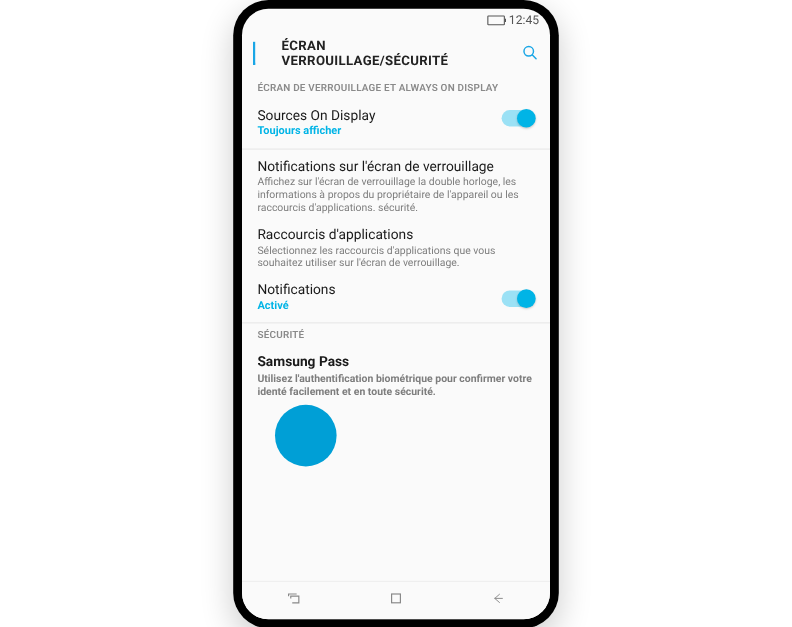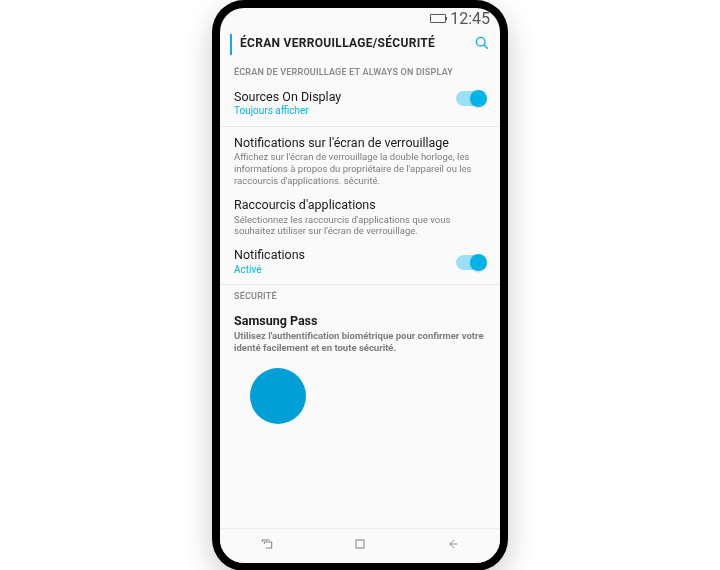--- a/index.html
+++ b/index.html
@@ -31,21 +31,21 @@
     display: flex;
     flex-direction: column;
     position: relative;
   }
   .status-bar {
     height: 18px;
     display: flex;
     justify-content: flex-end;
     align-items: center;
     padding: 2px 10px 0 10px;
-    font-size: 16px;
+    font-size: 11px;
     color: #555;
     gap: 4px;
   }
   .battery-icon {
     width: 14px;
     height: 7px;
     border: 0.7px solid #555;
     border-radius: 1px;
     position: relative;
   }
@@ -60,21 +60,21 @@
   }
   .battery-fill {
     width: 70%;
     height: 100%;
     background: #555;
   }
   .app-header {
     display: flex;
     align-items: center;
     padding: 6px 10px 8px 10px;
-    gap: 8px;
+    gap: 24px;
   }
   .back-chevron {
     width: 8px;
     height: 8px;
     border-left: 2px solid #19a6e6;
     border-bottom: 2px solid #19a6e6;
     transform: rotate(45deg);
   }
   .header-title {
     flex: 1;
@@ -114,21 +114,21 @@
   }
   .item-sub {
     font-size: 9.5px;
     color: #7d7d7d;
     line-height: 1.25;
     margin-top: 1px;
   }
   .item-sub.accent {
     color: #00b4e6;
     font-size: 10px;
-    font-weight: 400;
+    font-weight: 700;
   }
   .toggle {
     position: absolute;
     right: 14px;
     top: 10px;
     width: 30px;
     height: 15px;
     border-radius: 8px;
   }
   .toggle.on {

